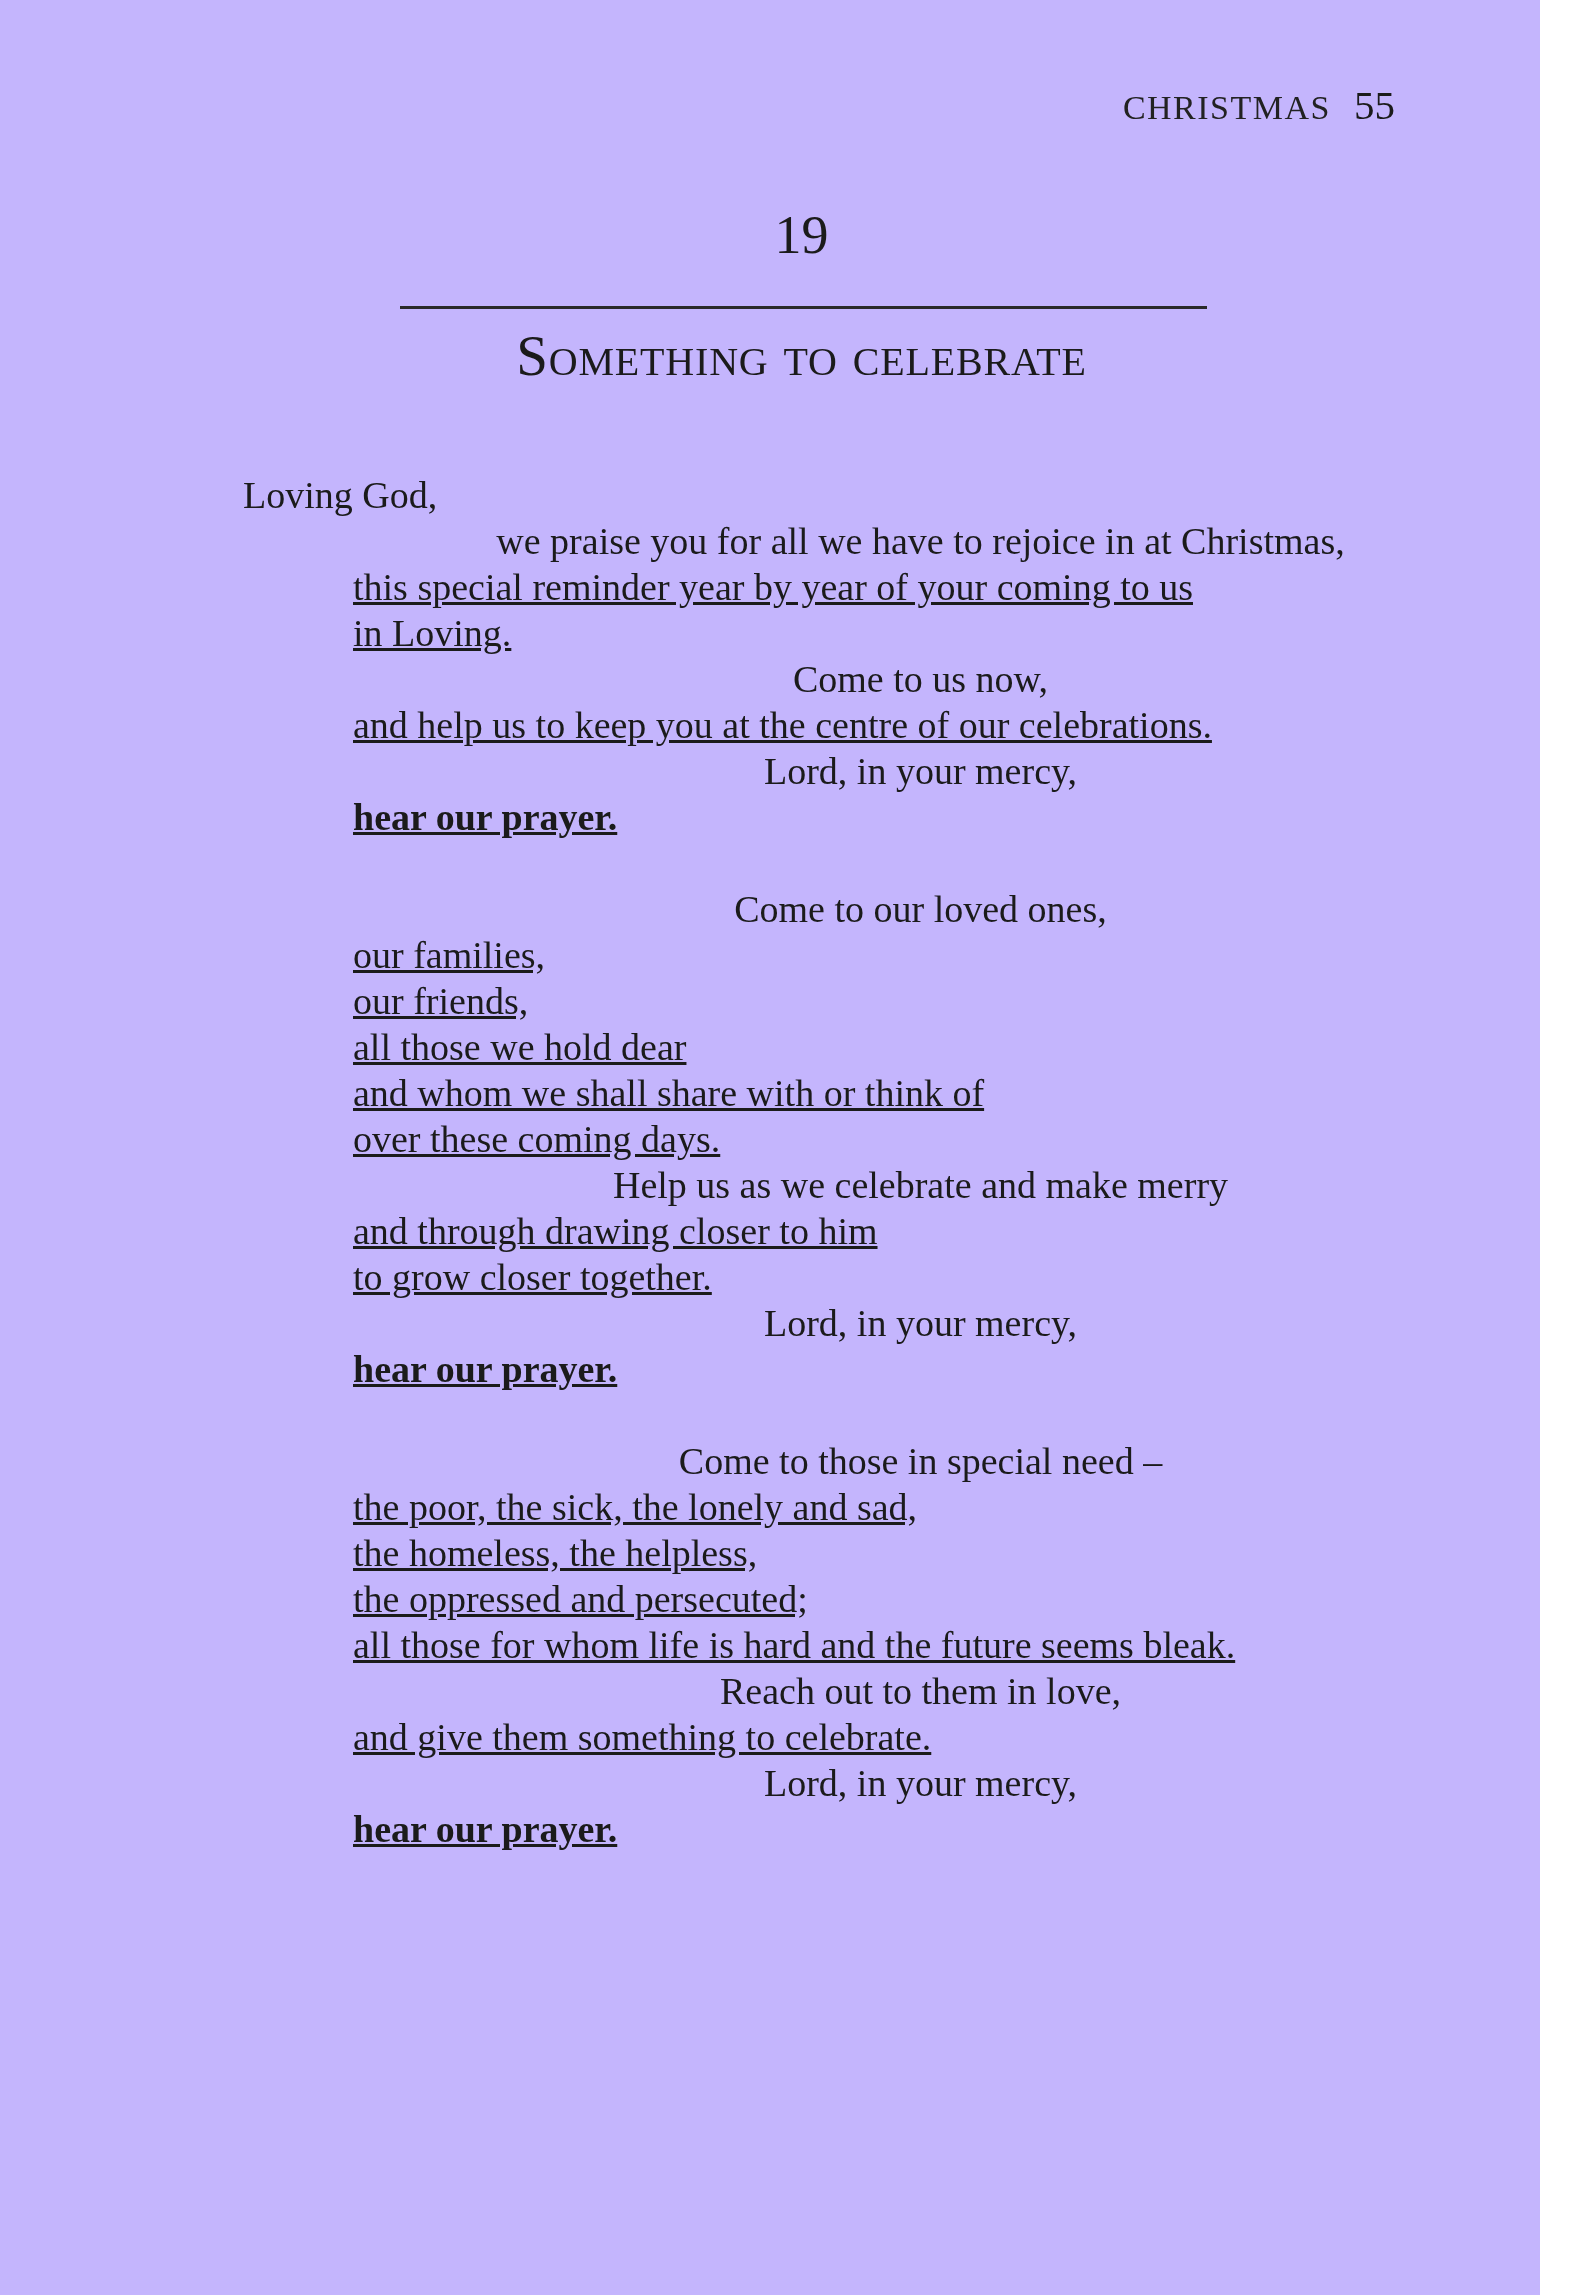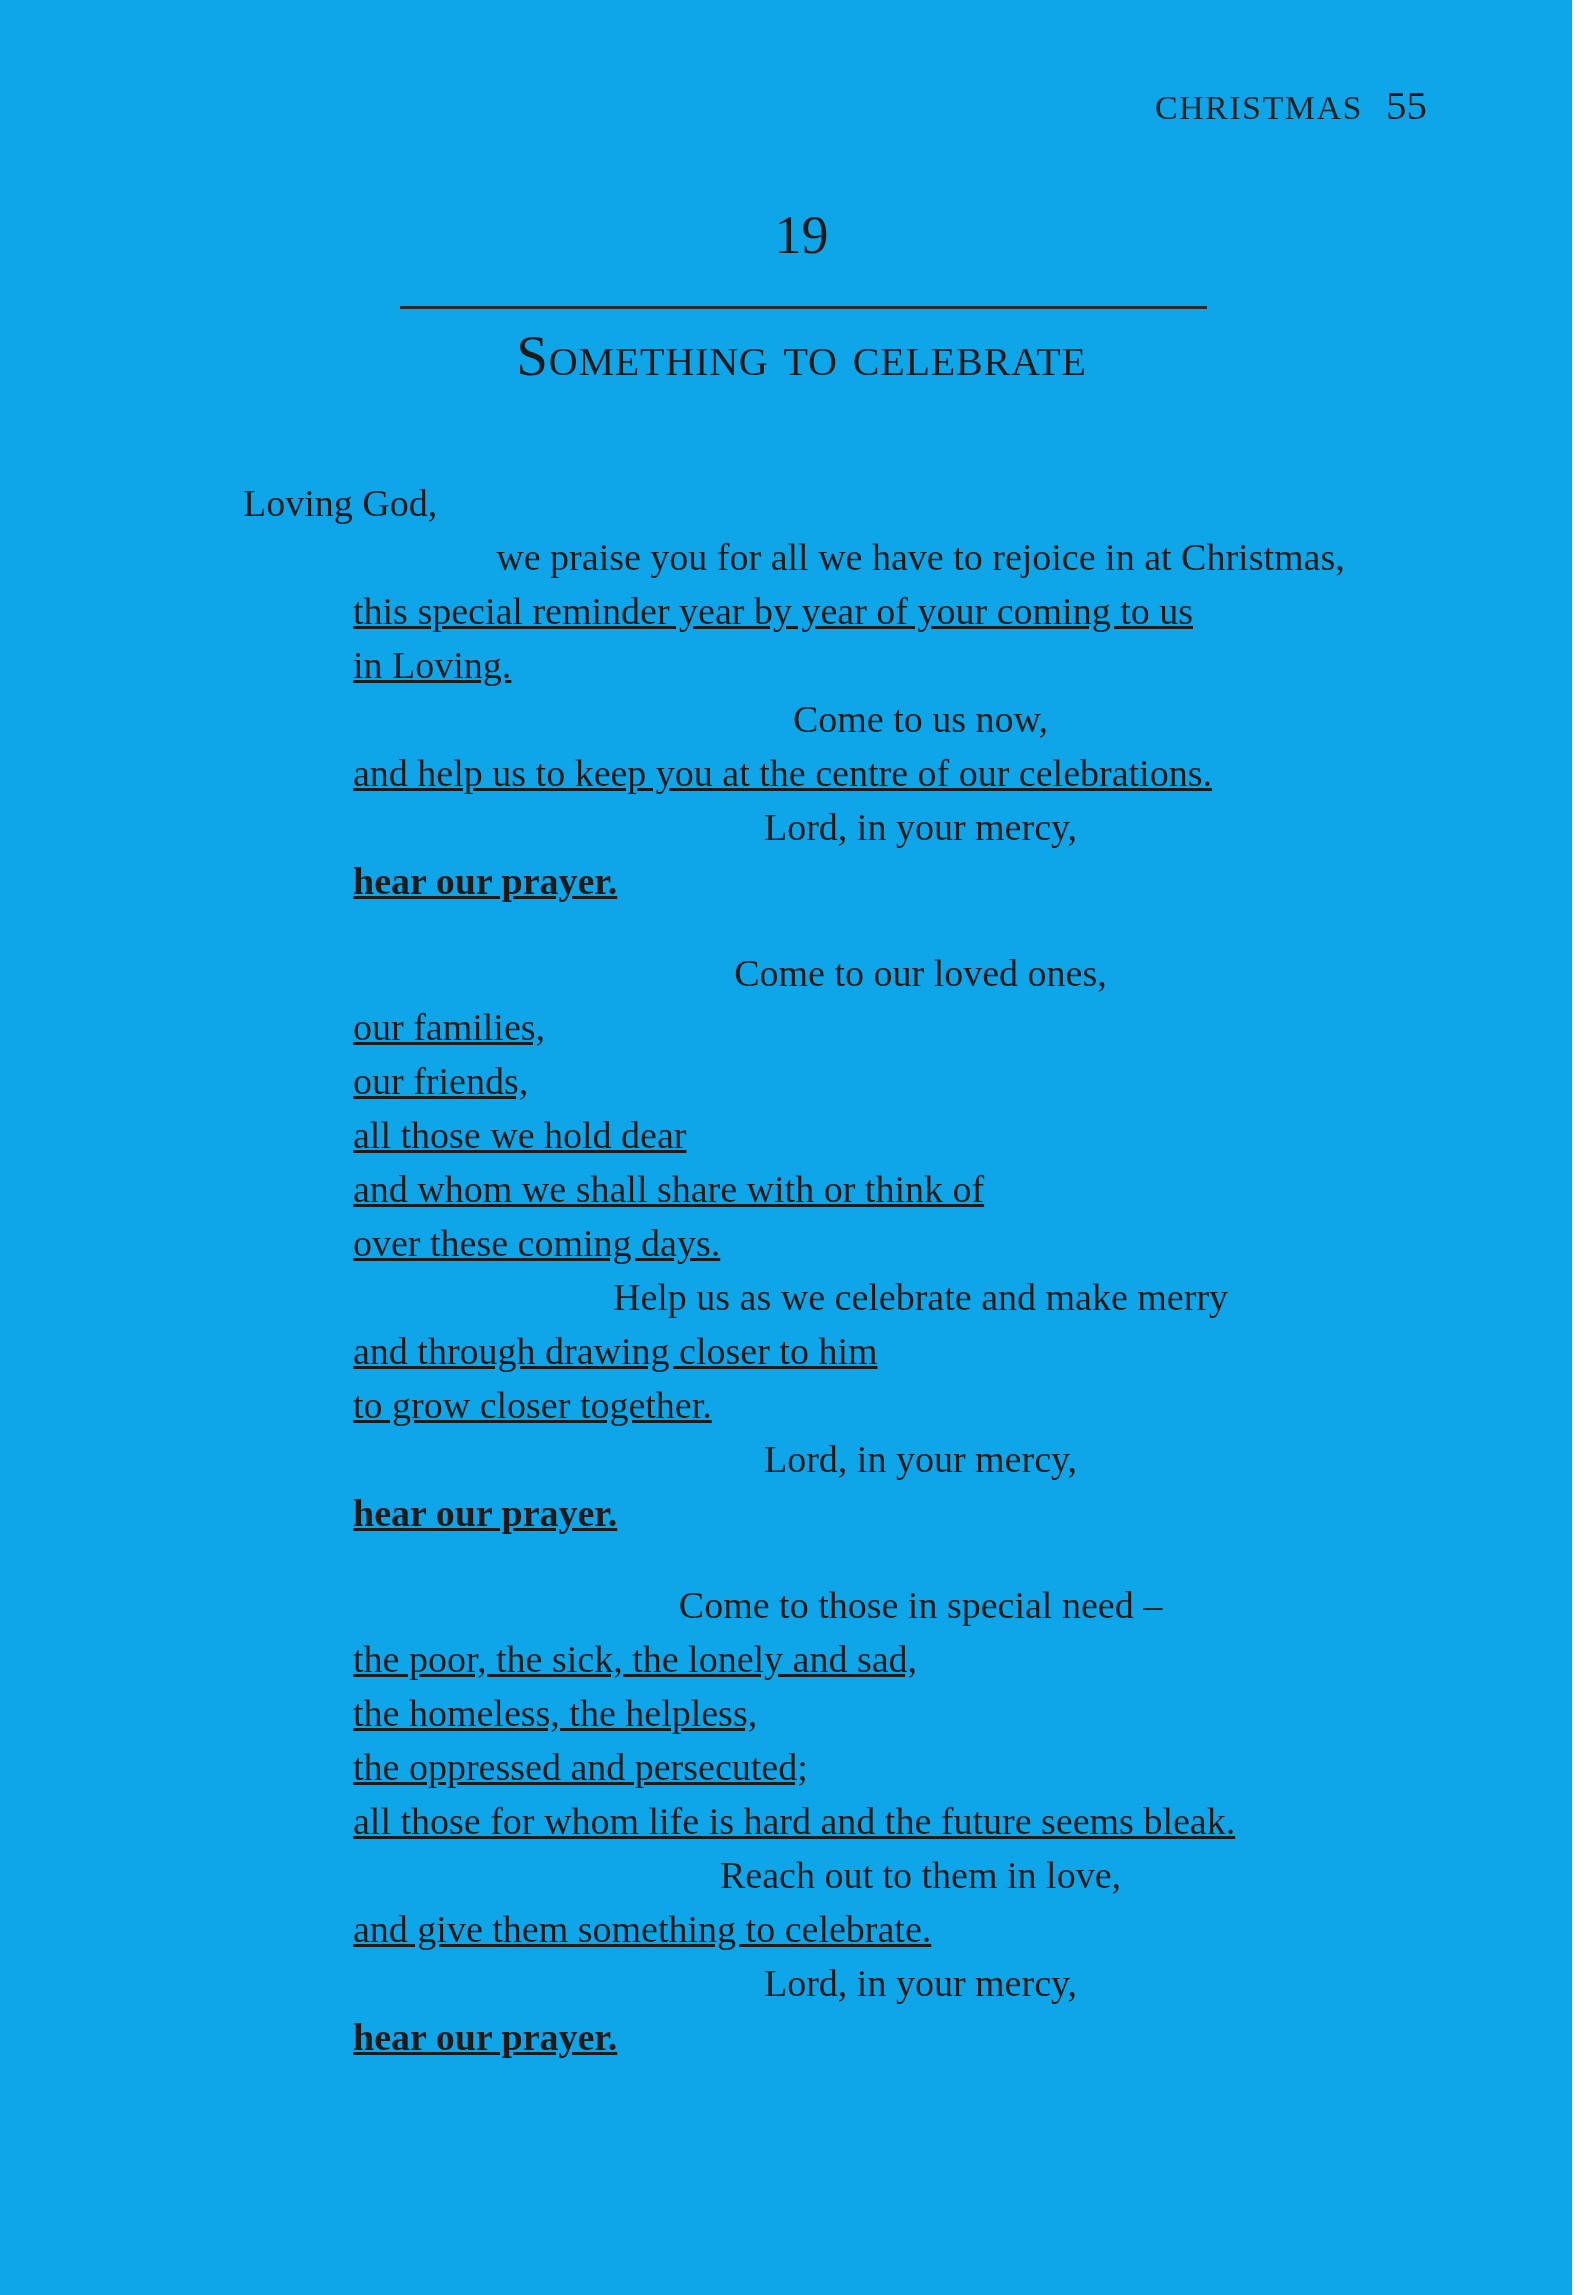--- a/index.html
+++ b/index.html
@@ -4,25 +4,24 @@
 <style>
   html, body {
     margin: 0;
     padding: 0;
     background: #ffffff;
   }
   .page {
     position: relative;
     width: 1540px;
     height: 2295px;
-    background: #0ea5e9;
+    background: #c4b5fd;
     font-family: "Liberation Serif", "DejaVu Serif", serif;
     color: #1b1b1b;
     overflow: hidden;
-    padding-left: 32px;
   }
 
   
   .running-head {
     position: absolute;
     top: 81px;
     right: 145px;
     white-space: nowrap;
   }
   .running-head .section {
@@ -73,21 +72,20 @@
     left: 243px;
     width: 1300px;
   }
   .stanza {
     margin: 0 0 46px 0;
   }
   .line {
     font-size: 38px;
     line-height: 46px;
     white-space: nowrap;
-    margin-top: 8px;
   }
   .indent-0 { padding-left: 0; }
   .indent-1 { padding-left: 55px; text-align: center; }
   .indent-2 { padding-left: 110px; text-decoration: underline; }
   .bold { font-weight: bold; }
 </style>
 </head>
 <body>
 
 <div class="page">

